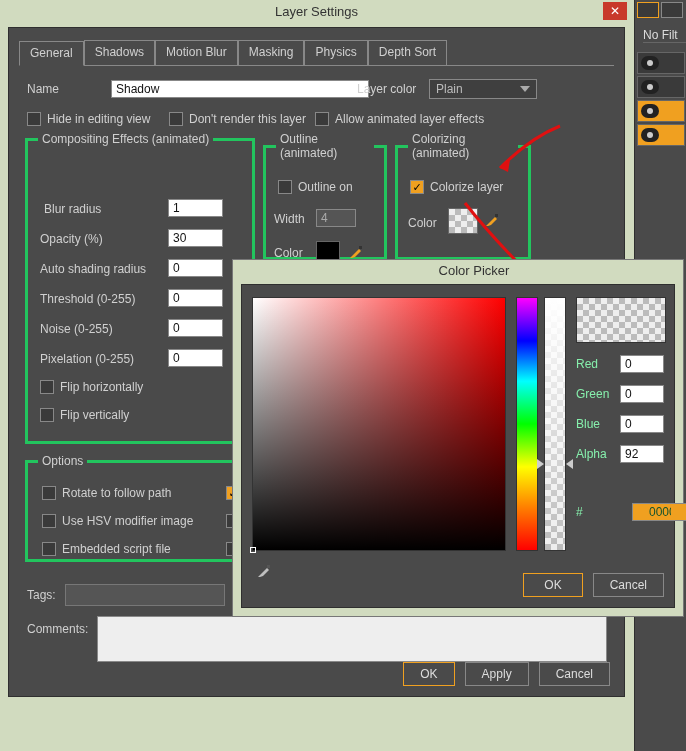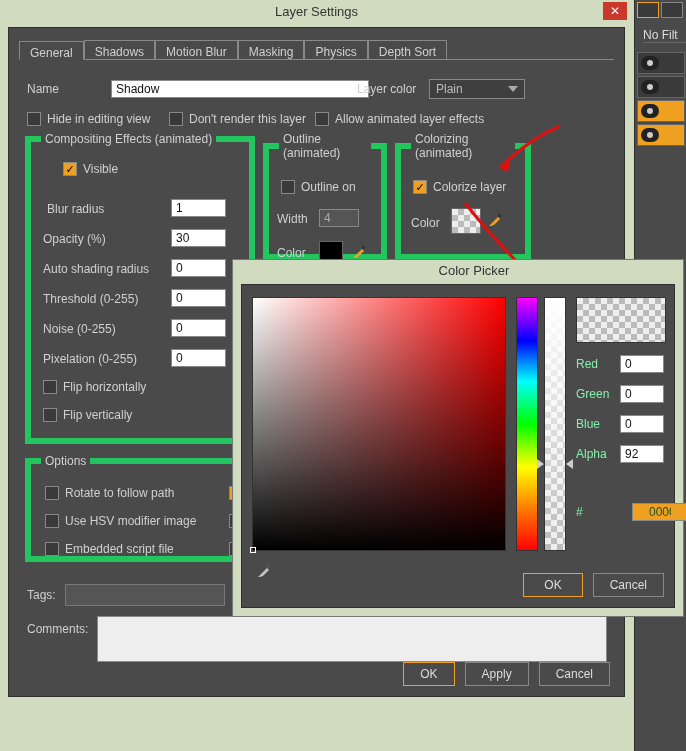--- a/index.html
+++ b/index.html
@@ -24,21 +24,21 @@
   .titlebar .close {
     position:absolute; right:6px; top:2px; width:24px; height:18px;
     background:#c8392b; display:flex; align-items:center; justify-content:center;
     color:#fff; font-size:12px; cursor:pointer;
   }
   .panel-main {
     position:absolute; left:8px; top:27px; width:617px; height:670px;
     background:#4a4a4a; border:1px solid #2f2f2f;
   }
   .tabs {
-    position:absolute; left:10px; top:12px; right:10px; height:20px;
+    position:absolute; left:10px; top:12px; right:10px; height:26px;
     border-bottom:1px solid #888;
     display:flex;
   }
   .tab {
     border:1px solid #888; border-bottom:none;
     padding:4px 10px; color:#d0d0d0; font-size:12px;
     margin-right:0; cursor:pointer;
   }
   .tab.active { background:#4a4a4a; border-bottom:1px solid #4a4a4a; position:relative; top:1px;}
   .row { position:absolute; display:flex; align-items:center; }
@@ -55,21 +55,21 @@
     width:0;height:0;border-left:5px solid transparent;border-right:5px solid transparent;border-top:6px solid #aaa;
   }
   .chk {
     width:14px; height:14px; border:1px solid #888; background:#3a3a3a;
     display:inline-flex; align-items:center; justify-content:center; margin-right:6px;
     cursor:pointer;
   }
   .chk.checked { background:#f0a020; }
   .chk.checked::after { content:"✓"; color:#000; font-size:11px; line-height:11px; }
   fieldset.group {
-    position:absolute; border:6px solid #22c55e; color:#d0d0d0; font-size:12px;
+    position:absolute; border:3px solid #22c55e; color:#d0d0d0; font-size:12px;
     padding:8px 10px 0 10px;
   }
   fieldset.group > legend { padding:0 4px; color:#d0d0d0; }
   .num {
     background:#fff; border:1px solid #888; color:#111; font-size:12px;
     width:55px; height:18px; padding:2px 4px;
   }
   .colswatch-black { width:24px; height:22px; background:#000; border:1px solid #666; }
   .eyedrop {
     width:16px; height:16px; display:inline-block;
@@ -221,44 +221,40 @@
     <div class="tab">Depth Sort</div>
   </div>
 
   <div class="row" style="left:18px; top:54px;">
     <span class="lbl">Name</span>
   </div>
   <input class="text" style="position: absolute; left: 68px; top: 52px; width: 258px; margin-left: 34px;" value="Shadow">
   <div class="row" style="left:348px; top:54px;">
     <span class="lbl">Layer color</span>
   </div>
-  <div class="selectbox" style="position:absolute;left:420px;top:51px;width:96px;">
+  <div class="selectbox" style="position:absolute;left:420px;top:51px;width:108px;">
     <span>Plain</span>
     <span class="tri-down"></span>
   </div>
 
   <div class="row" style="left:18px; top:84px;">
     <span class="chk"></span>
     <span class="lbl">Hide in editing view</span>
   </div>
   <div class="row" style="left:160px; top:84px;">
     <span class="chk"></span>
     <span class="lbl">Don't render this layer</span>
   </div>
   <div class="row" style="left:306px; top:84px;">
     <span class="chk"></span>
     <span class="lbl">Allow animated layer effects</span>
   </div>
 
   <fieldset class="group" style="left:14px; top:104px; width:230px; height:312px;">
     <legend>Compositing Effects (animated)</legend>
-    <div class="row" style="position:relative; left:22px; top:8px;">
-      <span class="chk checked"></span>
-      <span class="lbl">Visible</span>
-    </div>
     <div class="row" style="position:absolute; left:16px; top:56px;">
         <span class="lbl">Blur radius</span>
       </div>
     <input class="num" style="position: absolute; left: 140px; top: 53px;" value="1">
     <div class="row" style="position:absolute; left:12px; top:86px;">
         <span class="lbl">Opacity (%)</span>
       </div>
     <input class="num" style="position: absolute; left: 140px; top: 83px;" value="30">
     <div class="row" style="position:absolute; left:12px; top:116px;">
         <span class="lbl">Auto shading radius</span>

